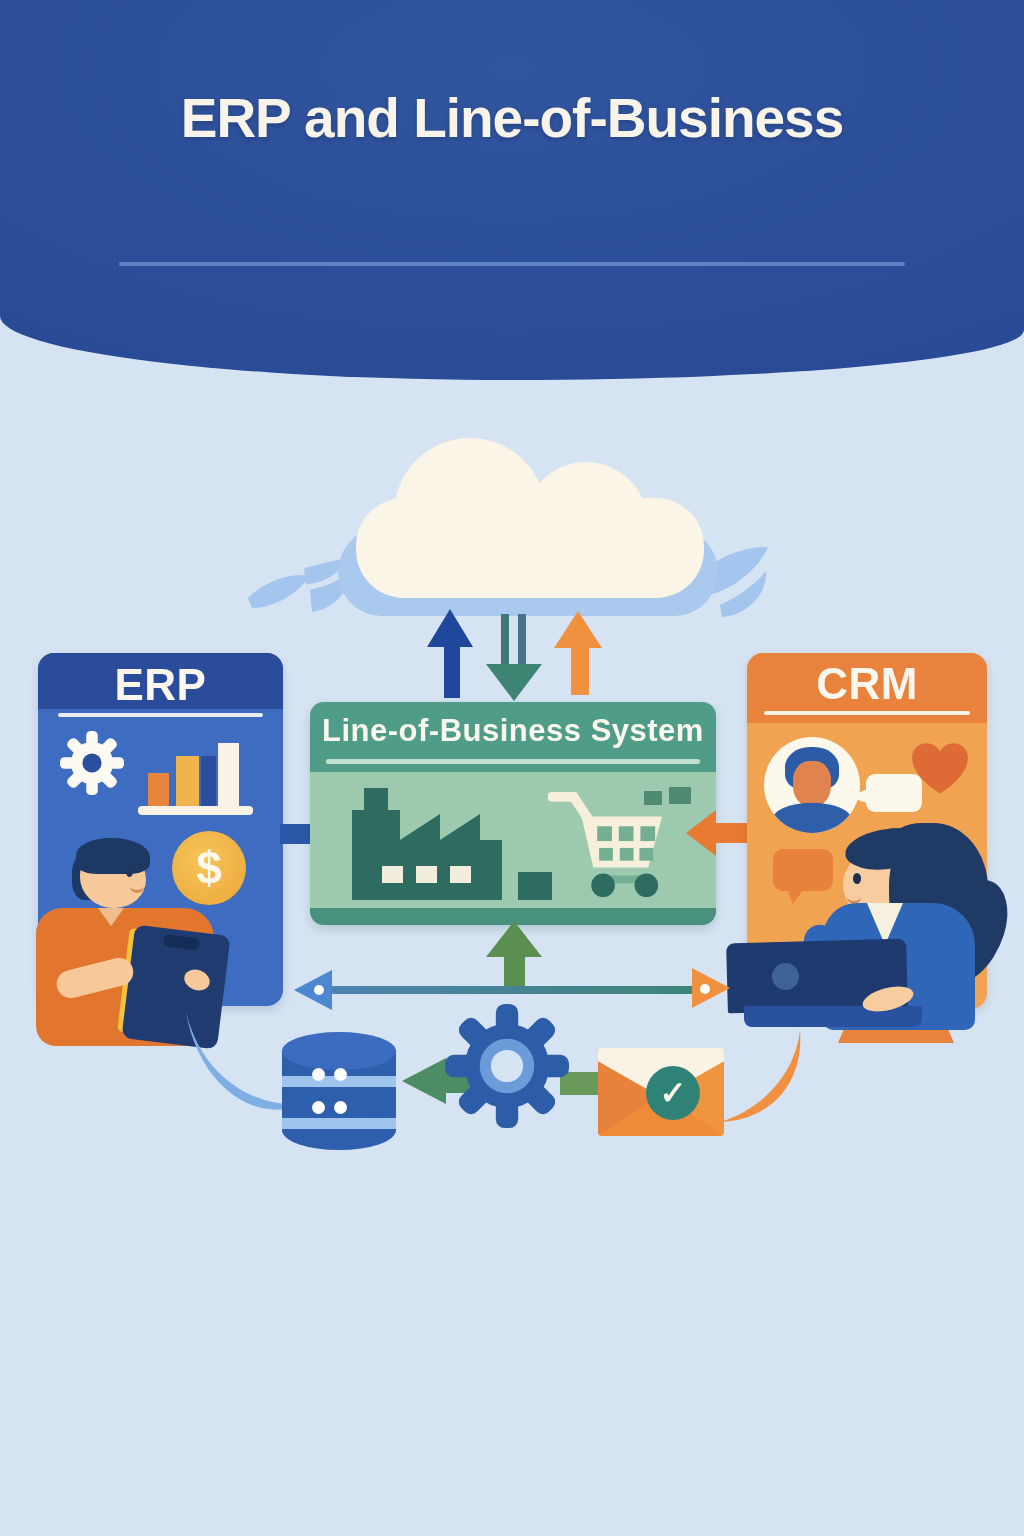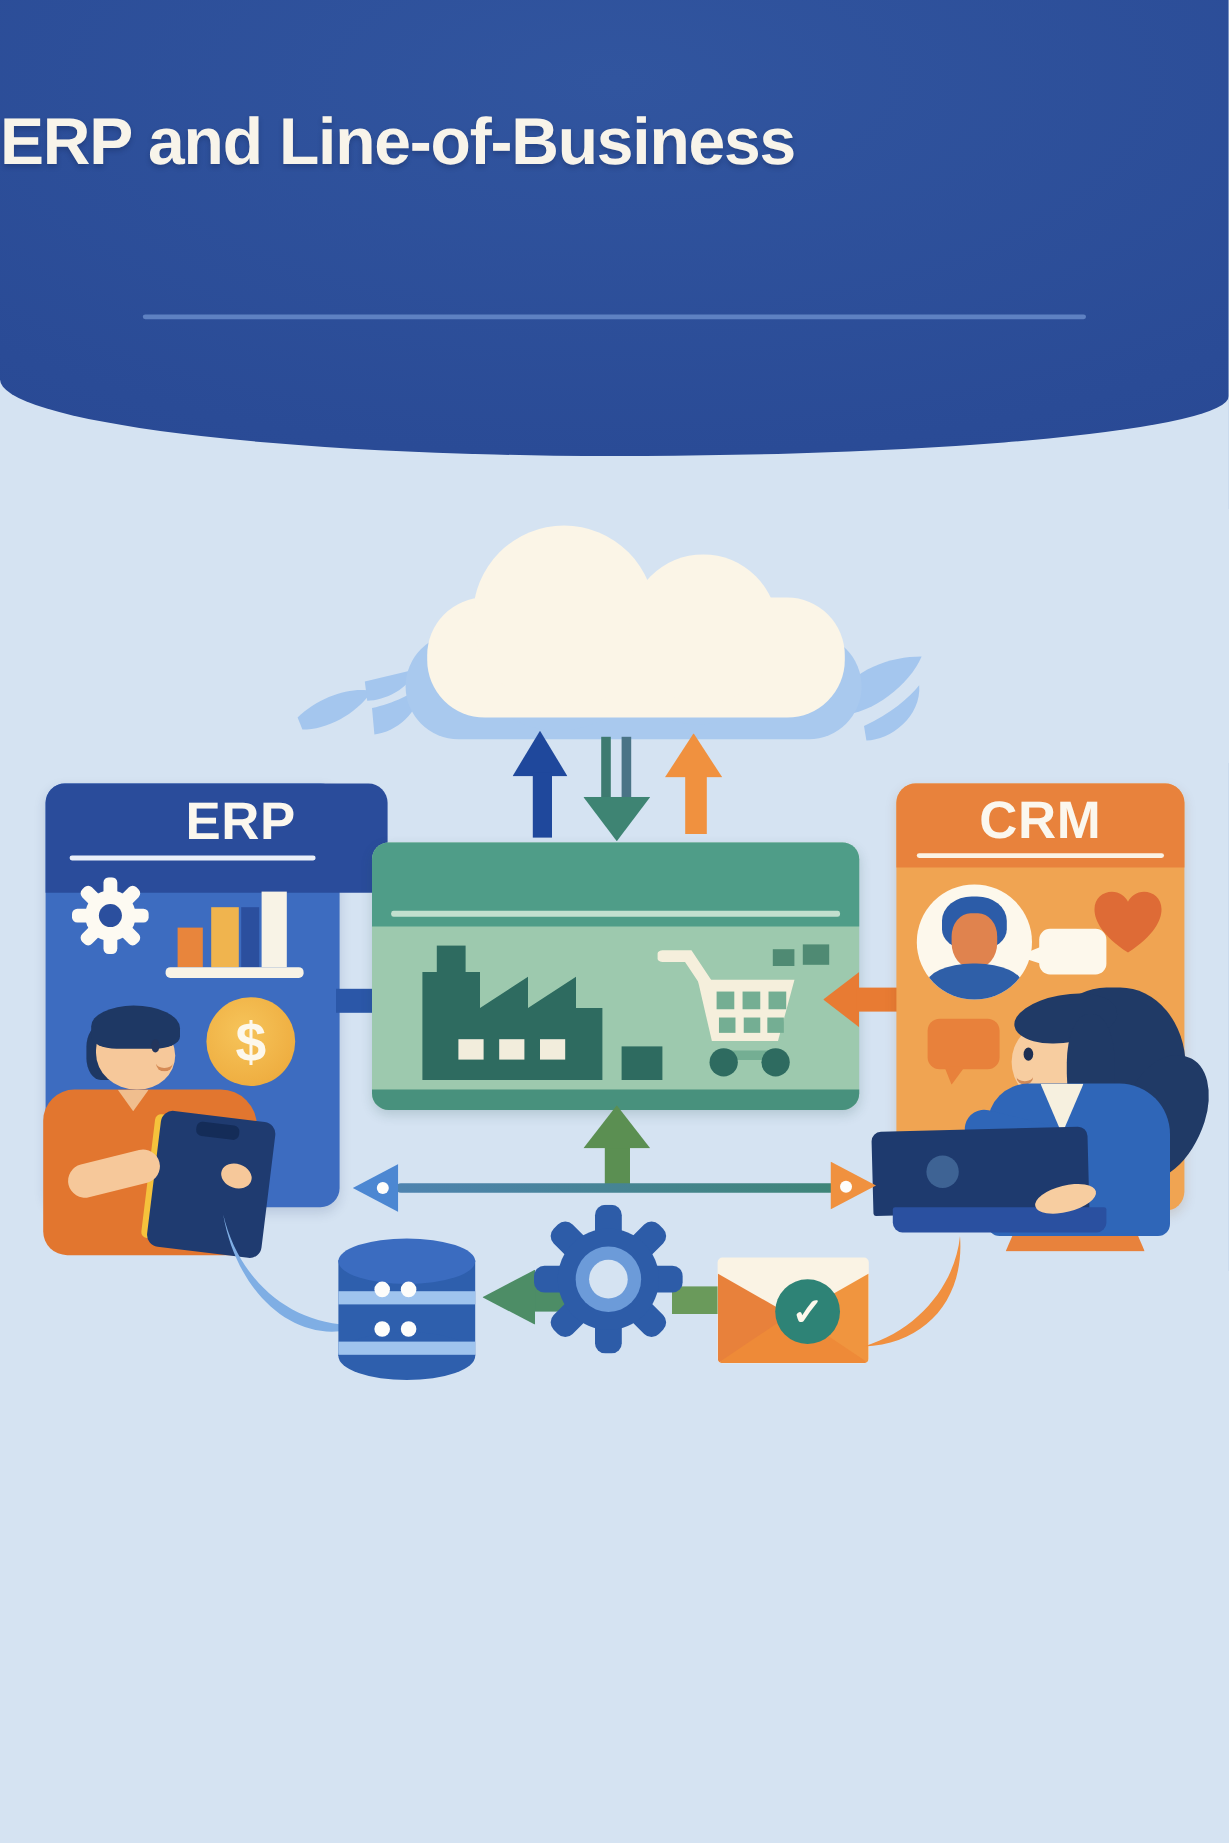--- a/index.html
+++ b/index.html
@@ -3,21 +3,21 @@
 <meta charset="utf-8">
 <style>
   html,body{margin:0;padding:0;background:#b9cde4;}
   #page{position:relative;width:1024px;height:1536px;margin:0 auto;overflow:hidden;
         background:#D5E3F2;font-family:"Liberation Sans",sans-serif;font-weight:700;}
   .abs{position:absolute;}
   
   #banner{left:0;top:0;width:1024px;height:380px;
     background:radial-gradient(130% 150% at 50% 18%, #31559F 0%, #2A4B96 55%, #264390 100%);
     border-radius:0 0 50% 50% / 0 0 50px 64px;}
-  .title-line{left:0;top:0;width:1024px;color:#F8F4EA;
+  .title-line{left:0;top:0;width:1024px;text-align:center;color:#F8F4EA;
     font-size:55px;letter-spacing:-1px;text-shadow:0 2px 4px rgba(10,25,60,.25);}
   .hl{color:#E8883E;}
   #divider{left:50%;transform:translateX(-50%);top:262px;width:786px;height:4px;
     background:#5E81C2;border-radius:2px;}
   #subtitle{left:0;top:282px;width:1024px;text-align:center;color:#F6F2E8;
     font-size:29px;text-shadow:0 1px 3px rgba(10,25,60,.25);}
   
   .card-title{width:100%;text-align:center;color:#FBF7EE;font-size:44px;letter-spacing:.5px;}
   .underline{border-radius:2px;}
   
@@ -56,21 +56,21 @@
 
   <div class="abs" style="left:427px;top:609px;width:46px;height:38px;background:#1F489C;clip-path:polygon(50% 0,100% 100%,0 100%);"></div>
   <div class="abs" style="left:444px;top:644px;width:16px;height:54px;background:#1F489C;"></div>
   <div class="abs" style="left:501px;top:614px;width:8px;height:54px;background:#3E7A70;"></div>
   <div class="abs" style="left:518px;top:614px;width:8px;height:54px;background:#4A7486;"></div>
   <div class="abs" style="left:486px;top:664px;width:56px;height:37px;background:#3E8473;clip-path:polygon(0 0,100% 0,50% 100%);"></div>
   <div class="abs" style="left:554px;top:611px;width:48px;height:37px;background:#F0913F;clip-path:polygon(50% 0,100% 100%,0 100%);"></div>
   <div class="abs" style="left:571px;top:645px;width:18px;height:50px;background:#F0913F;"></div>
 
   <div class="abs" style="left:38px;top:653px;width:245px;height:353px;background:#3D6CC0;border-radius:16px;box-shadow:0 4px 10px rgba(30,50,100,.15);">
-    <div class="abs" style="left:0;top:0;width:245px;height:91px;background:#2A4C9B;border-radius:16px 16px 0 0;padding-left:40px;">
+    <div class="abs" style="left:0;top:0;width:245px;height:56px;background:#2A4C9B;border-radius:16px 16px 0 0;">
       <div class="card-title" style="line-height:64px;">ERP</div>
       <div class="abs underline" style="left:20px;top:60px;width:205px;height:4px;background:#E9EFF9;"></div>
     </div>
 
     <svg class="abs" style="left:22px;top:78px;" width="64" height="64" viewBox="0 0 100 100">
       <g fill="#FDFAF2">
         <rect x="41" y="0" width="18" height="100" rx="7"></rect>
         <rect x="41" y="0" width="18" height="100" rx="7" transform="rotate(45 50 50)"></rect>
         <rect x="41" y="0" width="18" height="100" rx="7" transform="rotate(90 50 50)"></rect>
         <rect x="41" y="0" width="18" height="100" rx="7" transform="rotate(135 50 50)"></rect>
@@ -110,20 +110,21 @@
     <div class="abs" style="left:20px;top:126px;width:78px;height:28px;background:#F6C89A;border-radius:14px;transform:rotate(-14deg);"></div>
     <div class="abs" style="left:148px;top:132px;width:26px;height:20px;background:#F6C89A;border-radius:50%;transform:rotate(20deg);"></div>
   </div>
 
   <div class="abs" style="left:280px;top:824px;width:34px;height:20px;background:#2B57A8;"></div>
   <div class="abs" style="left:310px;top:810px;width:30px;height:46px;background:#2B57A8;clip-path:polygon(0 0,100% 50%,0 100%);"></div>
 
   <div class="abs" style="left:310px;top:702px;width:406px;height:223px;background:#9DC9AE;border-radius:14px;box-shadow:0 4px 10px rgba(30,80,70,.18);">
     <div class="abs" style="left:0;top:206px;width:406px;height:17px;background:#48917D;border-radius:0 0 14px 14px;"></div>
     <div class="abs" style="left:0;top:0;width:406px;height:70px;background:#4F9D88;border-radius:14px 14px 0 0;">
+      <div class="card-title" style="font-size:31px;line-height:58px;">Line-of-Business System</div>
       <div class="abs underline" style="left:16px;top:57px;width:374px;height:5px;background:#C2E0CF;"></div>
     </div>
 
     <svg class="abs" style="left:32px;top:84px;" width="170" height="116" viewBox="0 0 170 116">
       <g fill="#2E6B60">
         <rect x="22" y="2" width="24" height="24"></rect>
         <path d="M10,114 V24 H58 V54 L98,28 V54 L138,28 V54 H160 V114 Z"></path>
       </g>
       <g fill="#F2EDDC">
         <rect x="40" y="80" width="21" height="17"></rect>

